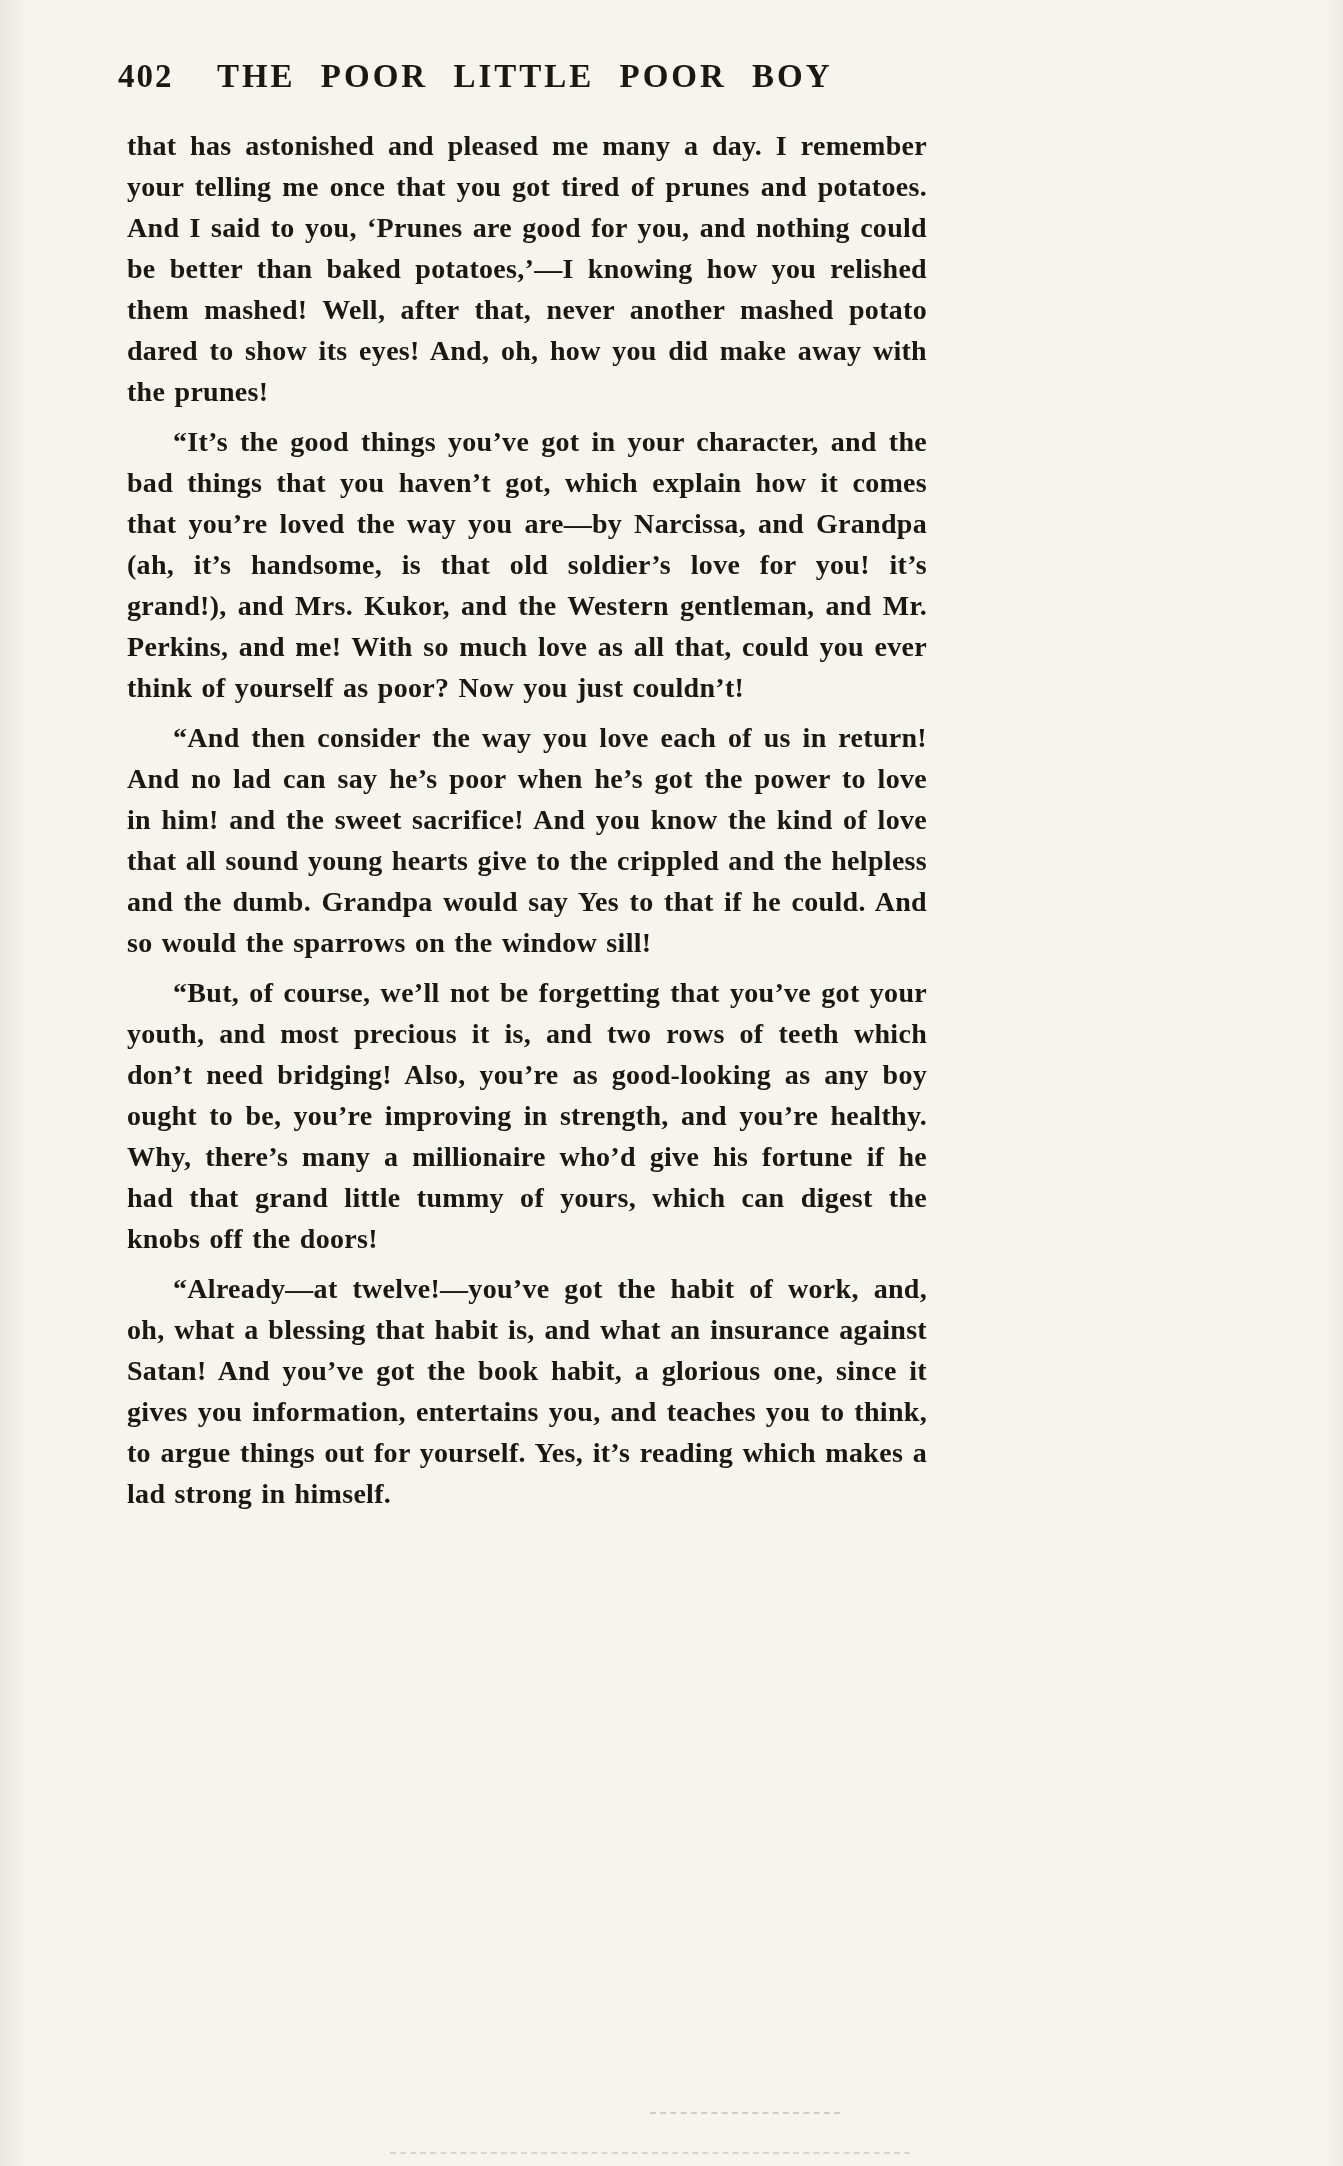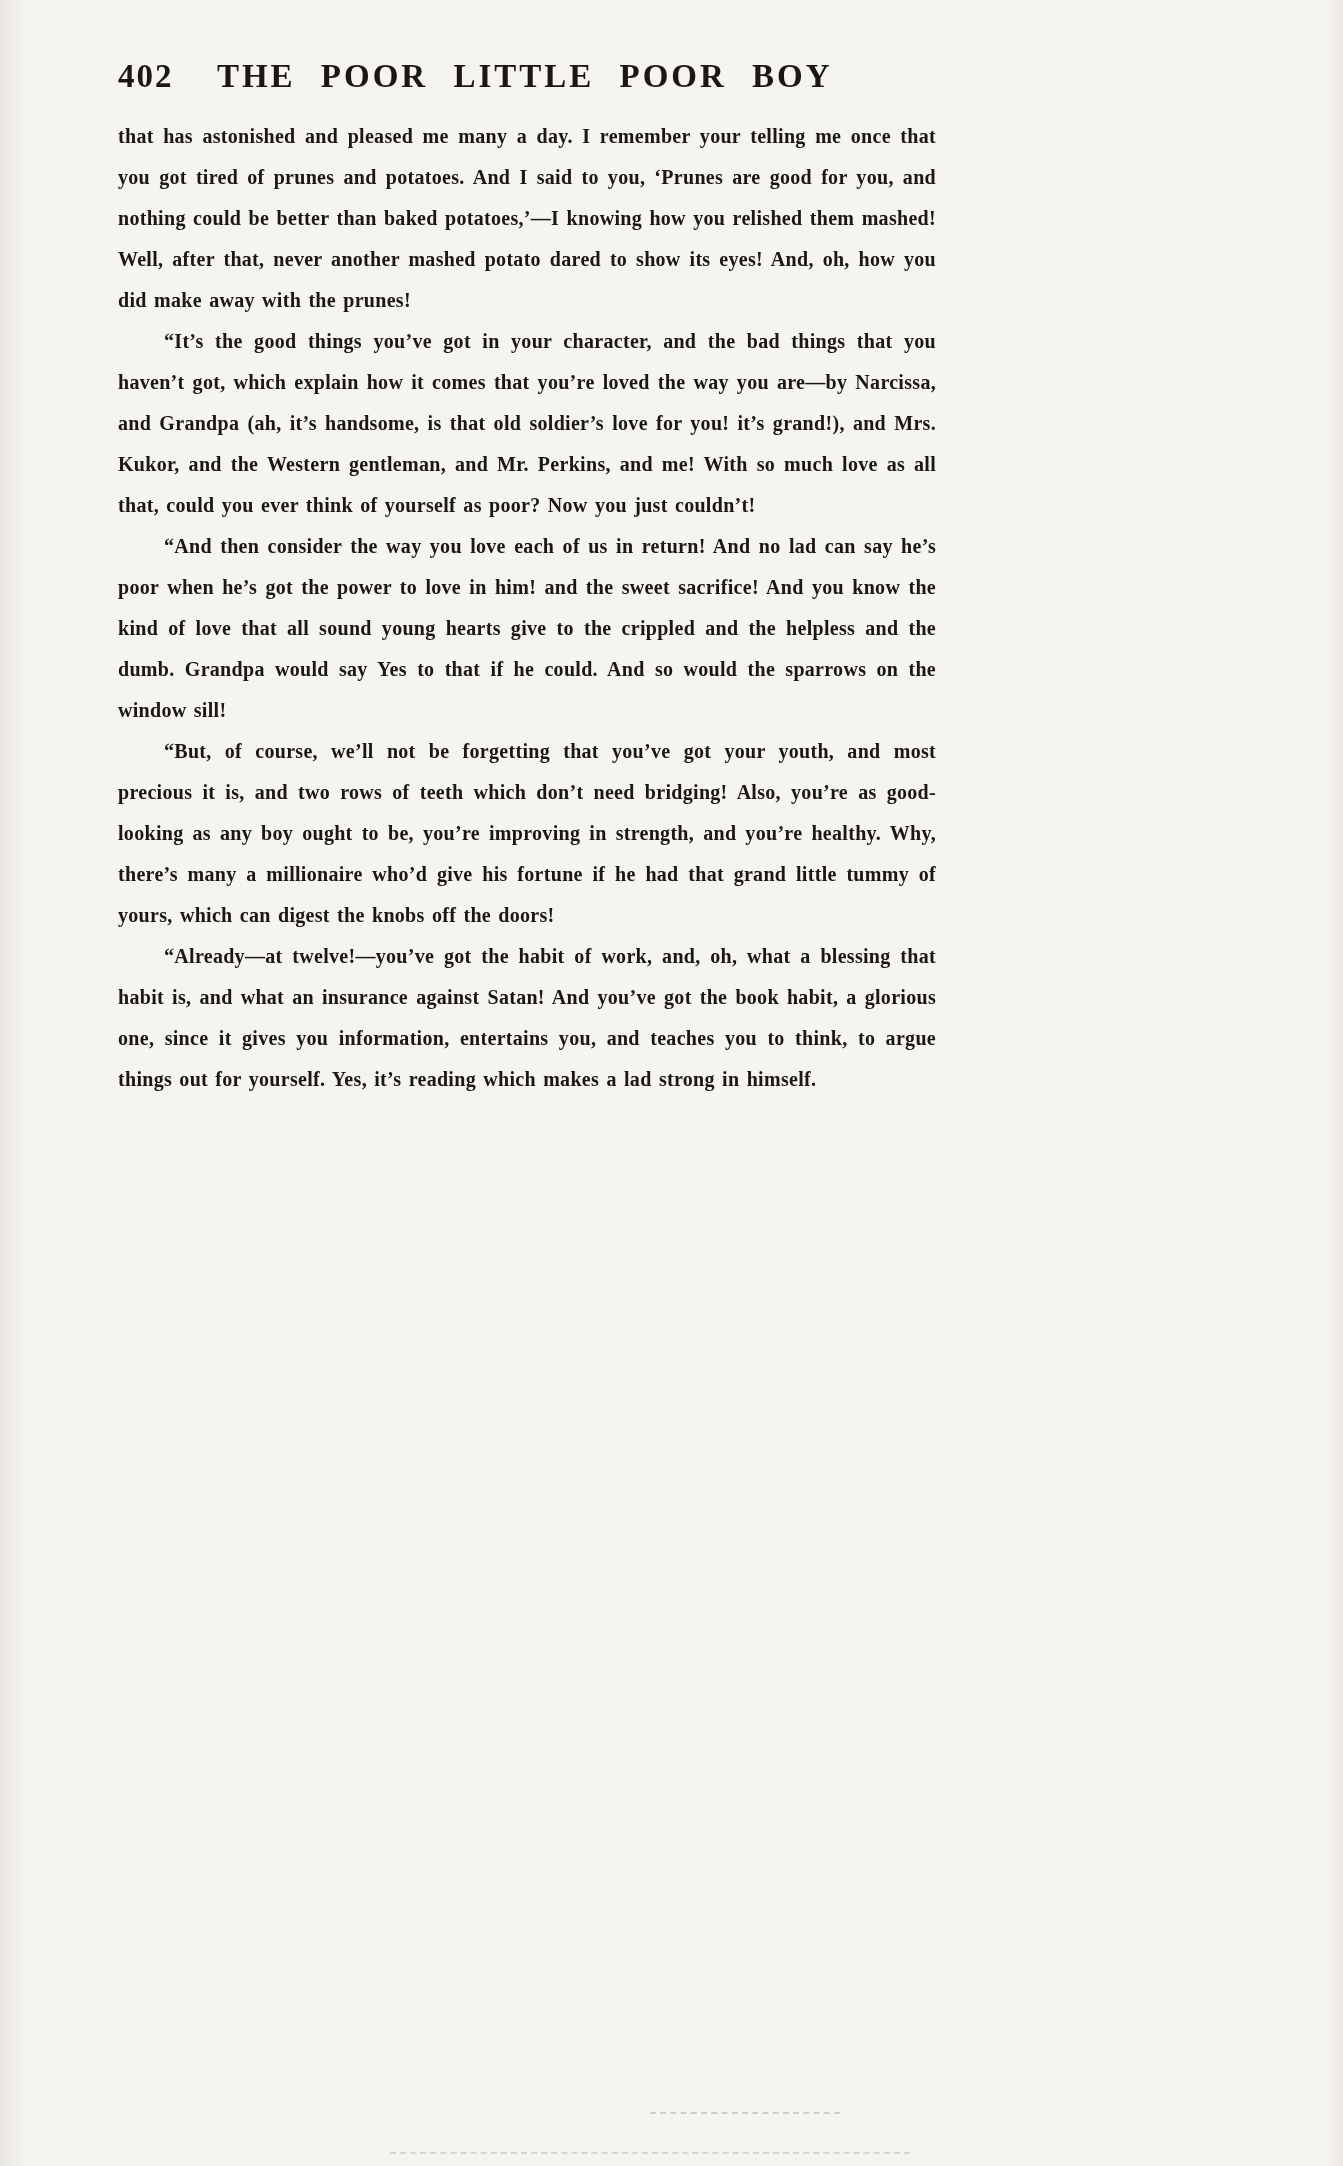--- a/index.html
+++ b/index.html
@@ -44,22 +44,22 @@
     padding-right: 60px;
     white-space: nowrap;
   }
   .page-body {
     position: absolute;
     top: 116px;
     left: 118px;
     width: 818px;
   }
   .para {
-    margin: 0;
-    font-size: 20px;
+    margin: 9px;
+    font-size: 28px;
     line-height: 41px;
     font-weight: bold;
     letter-spacing: 0.3px;
     word-spacing: 2px;
     text-align: justify;
     text-indent: 46px;
   }
   .para.no-indent {
     text-indent: 0;
   }

